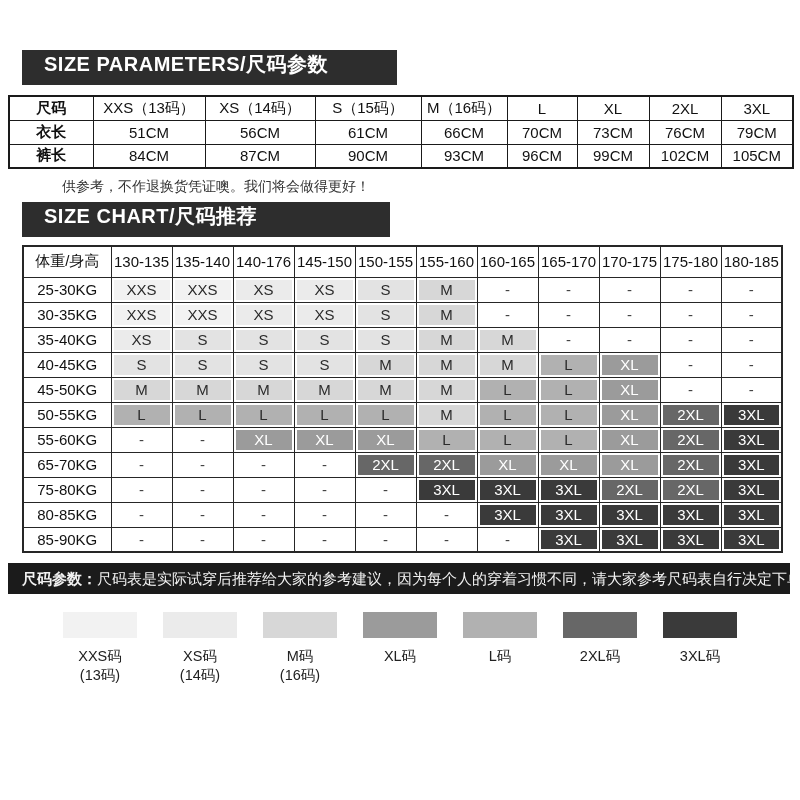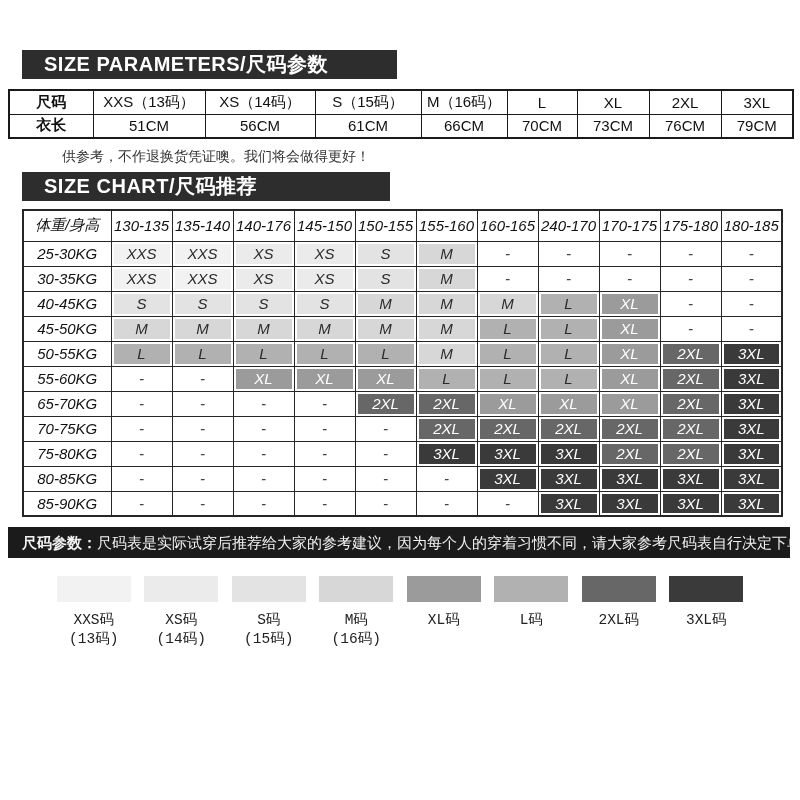--- a/index.html
+++ b/index.html
@@ -8,21 +8,21 @@
     width: 800px; height: 800px;
     font-family: "Liberation Sans", "DejaVu Sans", sans-serif;
     color: #222; overflow: hidden; position: relative;
   }
   .page { width: 800px; height: 800px; position: relative; }
 
   
   .banner {
     background: #2d2d2d; color: #ffffff;
     font-weight: bold; font-size: 20px; letter-spacing: 0.5px;
-    height: 29px; line-height: 29px; padding-left: 22px;
+    height: 35px; line-height: 29px; padding-left: 22px;
   }
   .banner1 { margin: 50px 0 0 22px; width: 375px; }
   .banner2 { margin: 6px 0 0 22px; width: 368px; }
 
   
   table { border-collapse: collapse; table-layout: fixed; }
   .t1 {
     margin: 10px 0 0 8px; width: 784px;
     border: 2px solid #1a1a1a; font-size: 15px;
   }
@@ -31,21 +31,21 @@
     height: 24px; color: #111; white-space: nowrap; overflow: hidden;
   }
   .t1 td.lbl { font-weight: bold; }
 
   .tips { margin: 8px 0 0 36px; font-size: 14px; color: #333; line-height: 19px; }
   .tips .l2 { padding-left: 26px; }
 
   
   .matrix {
     margin: 8px 0 0 22px; width: 635px;
-    border: 2px solid #262626; font-size: 15px; font-style: italic;
+    border: 2px solid #262626; font-size: 15px;
   }
   .matrix td {
     border: 1px solid #262626; text-align: center;
     height: 25px; white-space: nowrap; overflow: hidden;
   }
   .matrix tr.hdr td { height: 31px; color: #111; background: #fff; }
   .matrix td.rowlbl { background: #fff; color: #111; }
   .matrix td.sz { box-shadow: inset 0 0 0 2px #ffffff; color: #2b2b2b; }
   .matrix td.sz.lighttext { color: #ffffff; }
   .matrix td.dash { background: #ffffff; color: #444; }
@@ -53,21 +53,21 @@
   
   .warmbar {
     margin: 10px 0 0 8px; width: 782px; height: 31px;
     background: #1b1b1b; color: #f2f2f2;
     font-size: 15px; line-height: 31px; padding-left: 14px;
     white-space: nowrap; overflow: hidden;
   }
   .warmbar .wlabel { font-weight: bold; }
 
   
-  .legend { margin: 18px 0 0 50px; width: 700px; display: flex; font-family: Liberation Mono, monospace; }
+  .legend { margin: 18px 0 0 50px; width: 700px; display: flex; }
   .legend-item { flex: 1; text-align: center; }
   .legend-swatch { width: 74px; height: 26px; margin: 0 auto 9px auto; }
   .legend-label, .legend-sub { font-size: 14.5px; color: #222; line-height: 19px; }
 </style>
 </head>
 <body>
 
 <div class="page">
 
   <div class="banner banner1">
@@ -102,20 +102,31 @@
           <td class="lbl">衣长</td>
           <td>51CM</td>
           <td>56CM</td>
           <td>61CM</td>
           <td>66CM</td>
           <td>70CM</td>
           <td>73CM</td>
           <td>76CM</td>
           <td>79CM</td>
         </tr>
+        <tr>
+          <td class="lbl">裤长</td>
+          <td>84CM</td>
+          <td>87CM</td>
+          <td>90CM</td>
+          <td>93CM</td>
+          <td>96CM</td>
+          <td>99CM</td>
+          <td>102CM</td>
+          <td>105CM</td>
+        </tr>
       </tbody>
   </table>
 
   <div class="tips">
     <div class="l2">供参考，不作退换货凭证噢。我们将会做得更好！</div>
   </div>
 
   <div class="banner banner2">
     <span>SIZE CHART/尺码推荐</span>
   </div>
@@ -138,21 +149,21 @@
     <tbody id="matrix-body">
         <tr class="hdr">
           <td>体重/身高</td>
           <td>130-135</td>
           <td>135-140</td>
           <td>140-176</td>
           <td>145-150</td>
           <td>150-155</td>
           <td>155-160</td>
           <td>160-165</td>
-          <td>240-170</td>
+          <td>165-170</td>
           <td>170-175</td>
           <td>175-180</td>
           <td>180-185</td>
         </tr>
         <tr>
           <td class="rowlbl">25-30KG</td>
           <td class="sz" style="background: rgb(242, 242, 242);">XXS</td>
           <td class="sz" style="background: rgb(242, 242, 242);">XXS</td>
           <td class="sz" style="background: rgb(235, 235, 235);">XS</td>
           <td class="sz" style="background: rgb(235, 235, 235);">XS</td>
@@ -172,20 +183,34 @@
           <td class="sz" style="background: rgb(235, 235, 235);">XS</td>
           <td class="sz" style="background: rgb(227, 227, 227);">S</td>
           <td class="sz" style="background: rgb(215, 215, 215);">M</td>
           <td class="dash">-</td>
           <td class="dash">-</td>
           <td class="dash">-</td>
           <td class="dash">-</td>
           <td class="dash">-</td>
         </tr>
         <tr>
+          <td class="rowlbl">35-40KG</td>
+          <td class="sz" style="background: rgb(235, 235, 235);">XS</td>
+          <td class="sz" style="background: rgb(227, 227, 227);">S</td>
+          <td class="sz" style="background: rgb(227, 227, 227);">S</td>
+          <td class="sz" style="background: rgb(227, 227, 227);">S</td>
+          <td class="sz" style="background: rgb(227, 227, 227);">S</td>
+          <td class="sz" style="background: rgb(215, 215, 215);">M</td>
+          <td class="sz" style="background: rgb(215, 215, 215);">M</td>
+          <td class="dash">-</td>
+          <td class="dash">-</td>
+          <td class="dash">-</td>
+          <td class="dash">-</td>
+        </tr>
+        <tr>
           <td class="rowlbl">40-45KG</td>
           <td class="sz" style="background: rgb(227, 227, 227);">S</td>
           <td class="sz" style="background: rgb(227, 227, 227);">S</td>
           <td class="sz" style="background: rgb(227, 227, 227);">S</td>
           <td class="sz" style="background: rgb(227, 227, 227);">S</td>
           <td class="sz" style="background: rgb(215, 215, 215);">M</td>
           <td class="sz" style="background: rgb(215, 215, 215);">M</td>
           <td class="sz" style="background: rgb(215, 215, 215);">M</td>
           <td class="sz" style="background: rgb(177, 177, 177);">L</td>
           <td class="sz lighttext" style="background: rgb(155, 155, 155);">XL</td>
@@ -238,34 +263,20 @@
           <td class="rowlbl">65-70KG</td>
           <td class="dash">-</td>
           <td class="dash">-</td>
           <td class="dash">-</td>
           <td class="dash">-</td>
           <td class="sz lighttext" style="background: rgb(103, 103, 103);">2XL</td>
           <td class="sz lighttext" style="background: rgb(103, 103, 103);">2XL</td>
           <td class="sz lighttext" style="background: rgb(155, 155, 155);">XL</td>
           <td class="sz lighttext" style="background: rgb(155, 155, 155);">XL</td>
           <td class="sz lighttext" style="background: rgb(155, 155, 155);">XL</td>
-          <td class="sz lighttext" style="background: rgb(103, 103, 103);">2XL</td>
-          <td class="sz lighttext" style="background: rgb(58, 58, 58);">3XL</td>
-        </tr>
-        <tr>
-          <td class="rowlbl">70-75KG</td>
-          <td class="dash">-</td>
-          <td class="dash">-</td>
-          <td class="dash">-</td>
-          <td class="dash">-</td>
-          <td class="dash">-</td>
-          <td class="sz lighttext" style="background: rgb(103, 103, 103);">2XL</td>
-          <td class="sz lighttext" style="background: rgb(103, 103, 103);">2XL</td>
-          <td class="sz lighttext" style="background: rgb(103, 103, 103);">2XL</td>
-          <td class="sz lighttext" style="background: rgb(103, 103, 103);">2XL</td>
           <td class="sz lighttext" style="background: rgb(103, 103, 103);">2XL</td>
           <td class="sz lighttext" style="background: rgb(58, 58, 58);">3XL</td>
         </tr>
         <tr>
           <td class="rowlbl">75-80KG</td>
           <td class="dash">-</td>
           <td class="dash">-</td>
           <td class="dash">-</td>
           <td class="dash">-</td>
           <td class="dash">-</td>
@@ -316,25 +327,20 @@
         <div class="legend-swatch" style="background: rgb(242, 242, 242);"></div>
         <div class="legend-label">XXS码</div>
         <div class="legend-sub">(13码)</div>
       </div>
       <div class="legend-item">
         <div class="legend-swatch" style="background: rgb(235, 235, 235);"></div>
         <div class="legend-label">XS码</div>
         <div class="legend-sub">(14码)</div>
       </div>
       <div class="legend-item">
-        <div class="legend-swatch" style="background: rgb(227, 227, 227);"></div>
-        <div class="legend-label">S码</div>
-        <div class="legend-sub">(15码)</div>
-      </div>
-      <div class="legend-item">
         <div class="legend-swatch" style="background: rgb(215, 215, 215);"></div>
         <div class="legend-label">M码</div>
         <div class="legend-sub">(16码)</div>
       </div>
       <div class="legend-item">
         <div class="legend-swatch" style="background: rgb(155, 155, 155);"></div>
         <div class="legend-label">XL码</div>
       </div>
       <div class="legend-item">
         <div class="legend-swatch" style="background: rgb(177, 177, 177);"></div>

